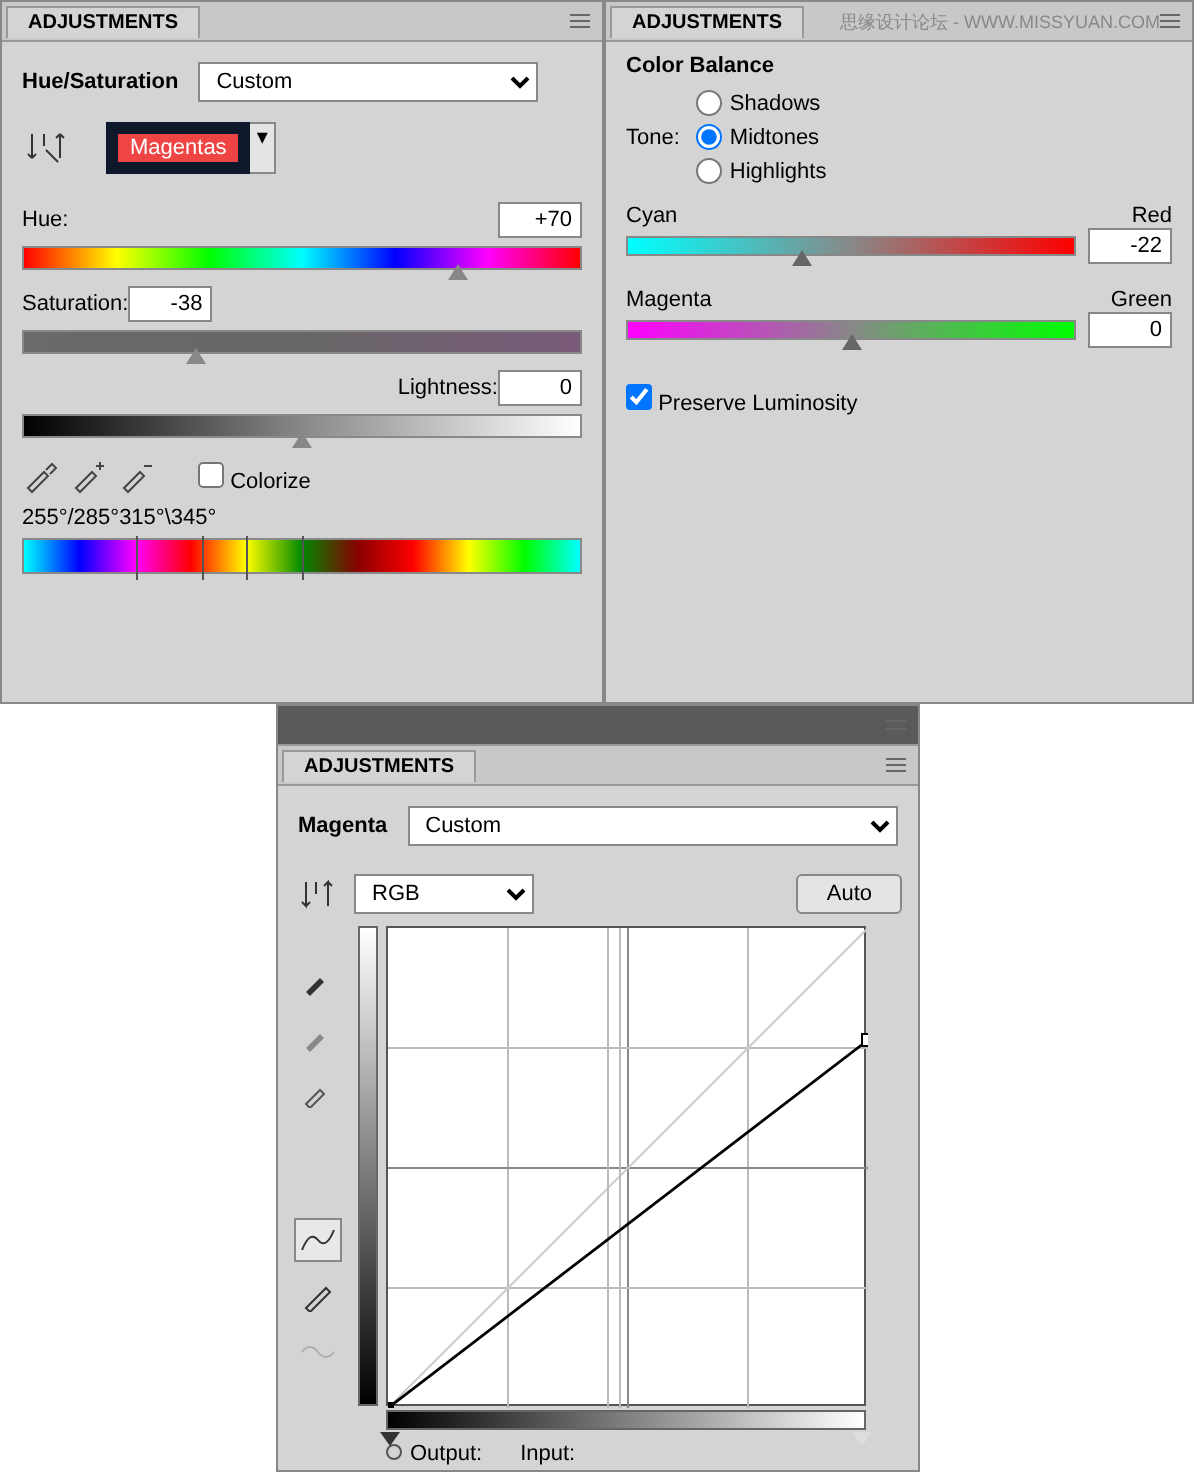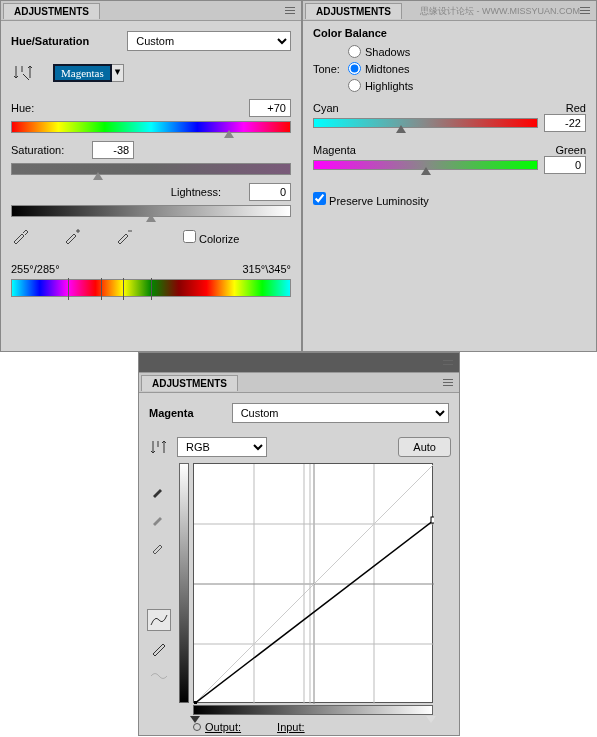--- a/index.html
+++ b/index.html
@@ -5,29 +5,29 @@
 * { box-sizing: border-box; margin: 0; padding: 0; font-family: "Segoe UI", Tahoma, sans-serif; font-size: 11px; }
 body { background: #fff; width: 597px; height: 737px; position: relative; }
 
 .panel { position: absolute; background: #d4d4d4; border: 1px solid #888; }
 .tab-bar { background: #c8c8c8; height: 20px; display: flex; align-items: center; border-bottom: 1px solid #999; }
 .tab { background: #d4d4d4; border: 1px solid #999; border-bottom: none; padding: 2px 10px; font-weight: bold; font-size: 10px; margin-left: 2px; }
 .panel-menu { margin-left: auto; margin-right: 4px; width: 14px; height: 12px; display: flex; flex-direction: column; justify-content: space-around; padding: 2px 0; cursor: pointer; }
 .panel-menu span { height: 1px; background: #666; margin: 0 2px; }
 .panel-body { padding: 6px 10px; }
 
-.row { display: flex; align-items: center; margin: 4px 0; gap: 28px; }
+.row { display: flex; align-items: center; margin: 4px 0; }
 .lbl { font-weight: bold; }
 select, input[type="text"] { background: #fff; border: 1px solid #888; padding: 2px 4px; font-size: 11px; }
 .num-input { width: 42px; text-align: right; background: #fff; border: 1px solid #888; padding: 2px 4px; }
 
 
 #hs-panel { left: 0; top: 0; width: 302px; height: 352px; }
 .tool-icon { width: 24px; height: 24px; display: inline-flex; align-items: center; justify-content: center; }
-.edit-sel { background: #0369a1; color: #fff; border: 2px solid #0f172a; padding: 1px 6px; font-family: Liberation Serif, serif; }
+.edit-sel { background: #ef4444; color: #fff; border: 6px solid #0f172a; padding: 1px 6px; }
 .edit-arrow { border: 1px solid #888; border-left: none; padding: 0 3px; background: #e4e4e4; }
 
 .slider-label { font-size: 11px; }
 .slider-track { height: 12px; border: 1px solid #888; position: relative; margin: 2px 0 8px 0; }
 .hue-grad { background: linear-gradient(to right, red, yellow, lime, cyan, blue, magenta, red); }
 .sat-grad { background: linear-gradient(to right, #6a6a6a, #666, #7a5a7a); }
 .lig-grad { background: linear-gradient(to right, #000, #888, #fff); }
 .slider-thumb { position: absolute; top: 8px; width: 0; height: 0; border-left: 5px solid transparent; border-right: 5px solid transparent; border-bottom: 8px solid #888; transform: translateX(-5px); cursor: pointer; }
 
 .eyedrop { width: 20px; height: 20px; display: inline-block; margin-right: 4px; }
@@ -68,21 +68,21 @@
 .curve-box { width: 240px; height: 240px; border: 1px solid #555; background: #fff; position: relative; }
 .curve-grid { position: absolute; inset: 0; }
 .curve-grid line { stroke: #bbb; stroke-width: 1; }
 .curve-grid .diag { stroke: #ccc; }
 .curve-grid .dark { stroke: #888; }
 
 .grad-v { position: absolute; left: -14px; top: 0; width: 10px; height: 240px; background: linear-gradient(to bottom, #fff, #000); border: 1px solid #666; }
 .grad-h { width: 240px; height: 10px; background: linear-gradient(to right, #000, #fff); border: 1px solid #666; margin-top: 2px; position: relative; }
 .tri { position: absolute; width: 0; height: 0; border-left: 5px solid transparent; border-right: 5px solid transparent; border-top: 7px solid #333; top: 10px; cursor: pointer; }
 
-.io-row { display: flex; gap: 36px; margin-top: 6px; font-size: 11px; align-items: flex-end; text-decoration: underline; }
+.io-row { display: flex; gap: 19px; margin-top: 6px; font-size: 11px; align-items: flex-end; }
 .io-dot { width: 8px; height: 8px; border: 1px solid #555; border-radius: 50%; margin-right: 4px; display: inline-block; }
 </style>
 </head>
 <body>
 
 <div class="panel" id="hs-panel">
   <div class="tab-bar">
     <div class="tab">ADJUSTMENTS</div>
     <div class="panel-menu">
         <span></span>
@@ -144,21 +144,21 @@
             <path d="M3 15 L11 7 L13 9 L5 17 Z" fill="none" stroke="#444"></path>
             <path d="M13 4h4M15 2v4" stroke="#444"></path>
           </svg></span>
       <span class="eyedrop"><svg width="18" height="18">
             <path d="M3 15 L11 7 L13 9 L5 17 Z" fill="none" stroke="#444"></path>
             <path d="M13 4h4" stroke="#444"></path>
           </svg></span>
       <label class="colorize-chk"><input type="checkbox" style=""> <span>Colorize</span></label>
     </div>
 
-    <div class="row" style="justify-content:space-between;margin-top:16px">
+    <div class="row" style="margin-top:4px">
       <span>255°/285°</span>
       <span>315°\345°</span>
     </div>
     <div class="hue-strip">
       <div class="mark" style="left:20%"></div>
       <div class="mark" style="left:32%"></div>
       <div class="mark" style="left:40%"></div>
       <div class="mark" style="left:50%"></div>
     </div>
   </div>

